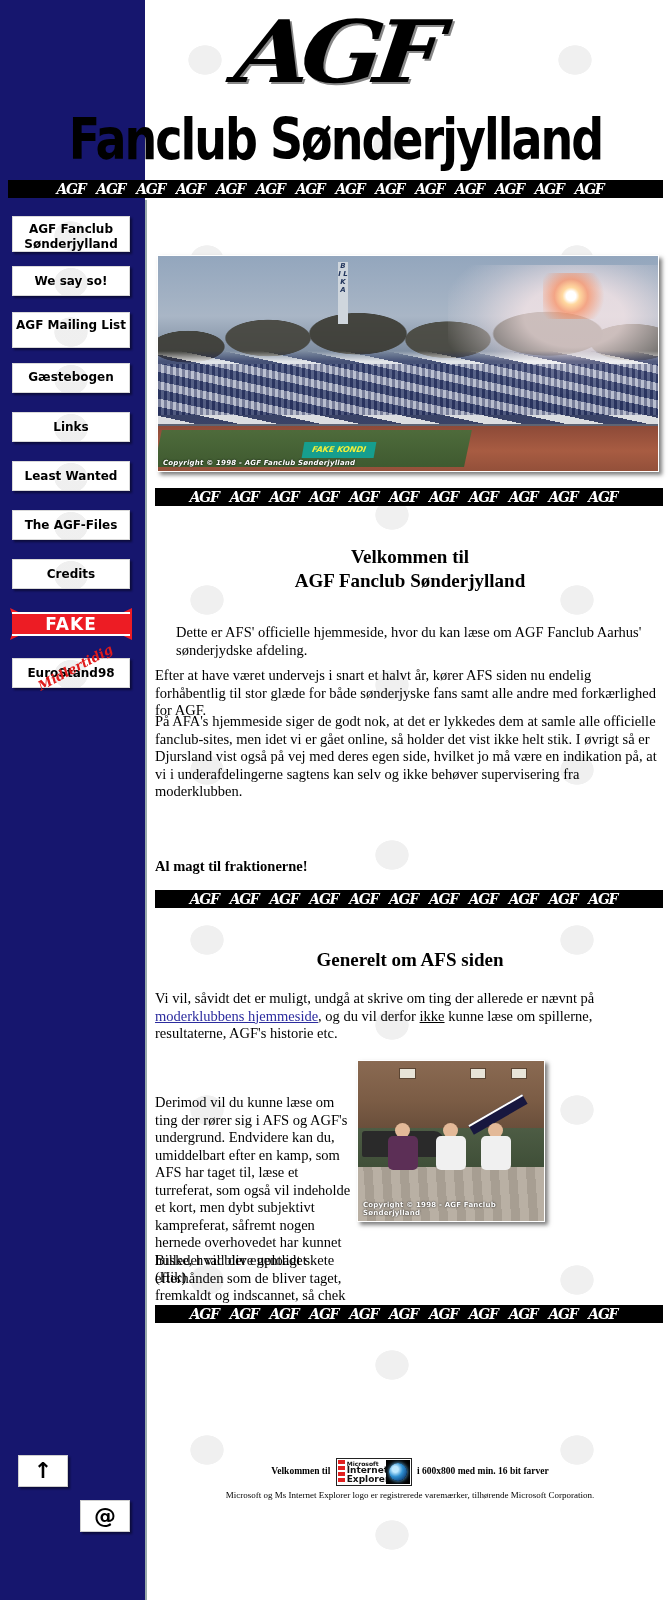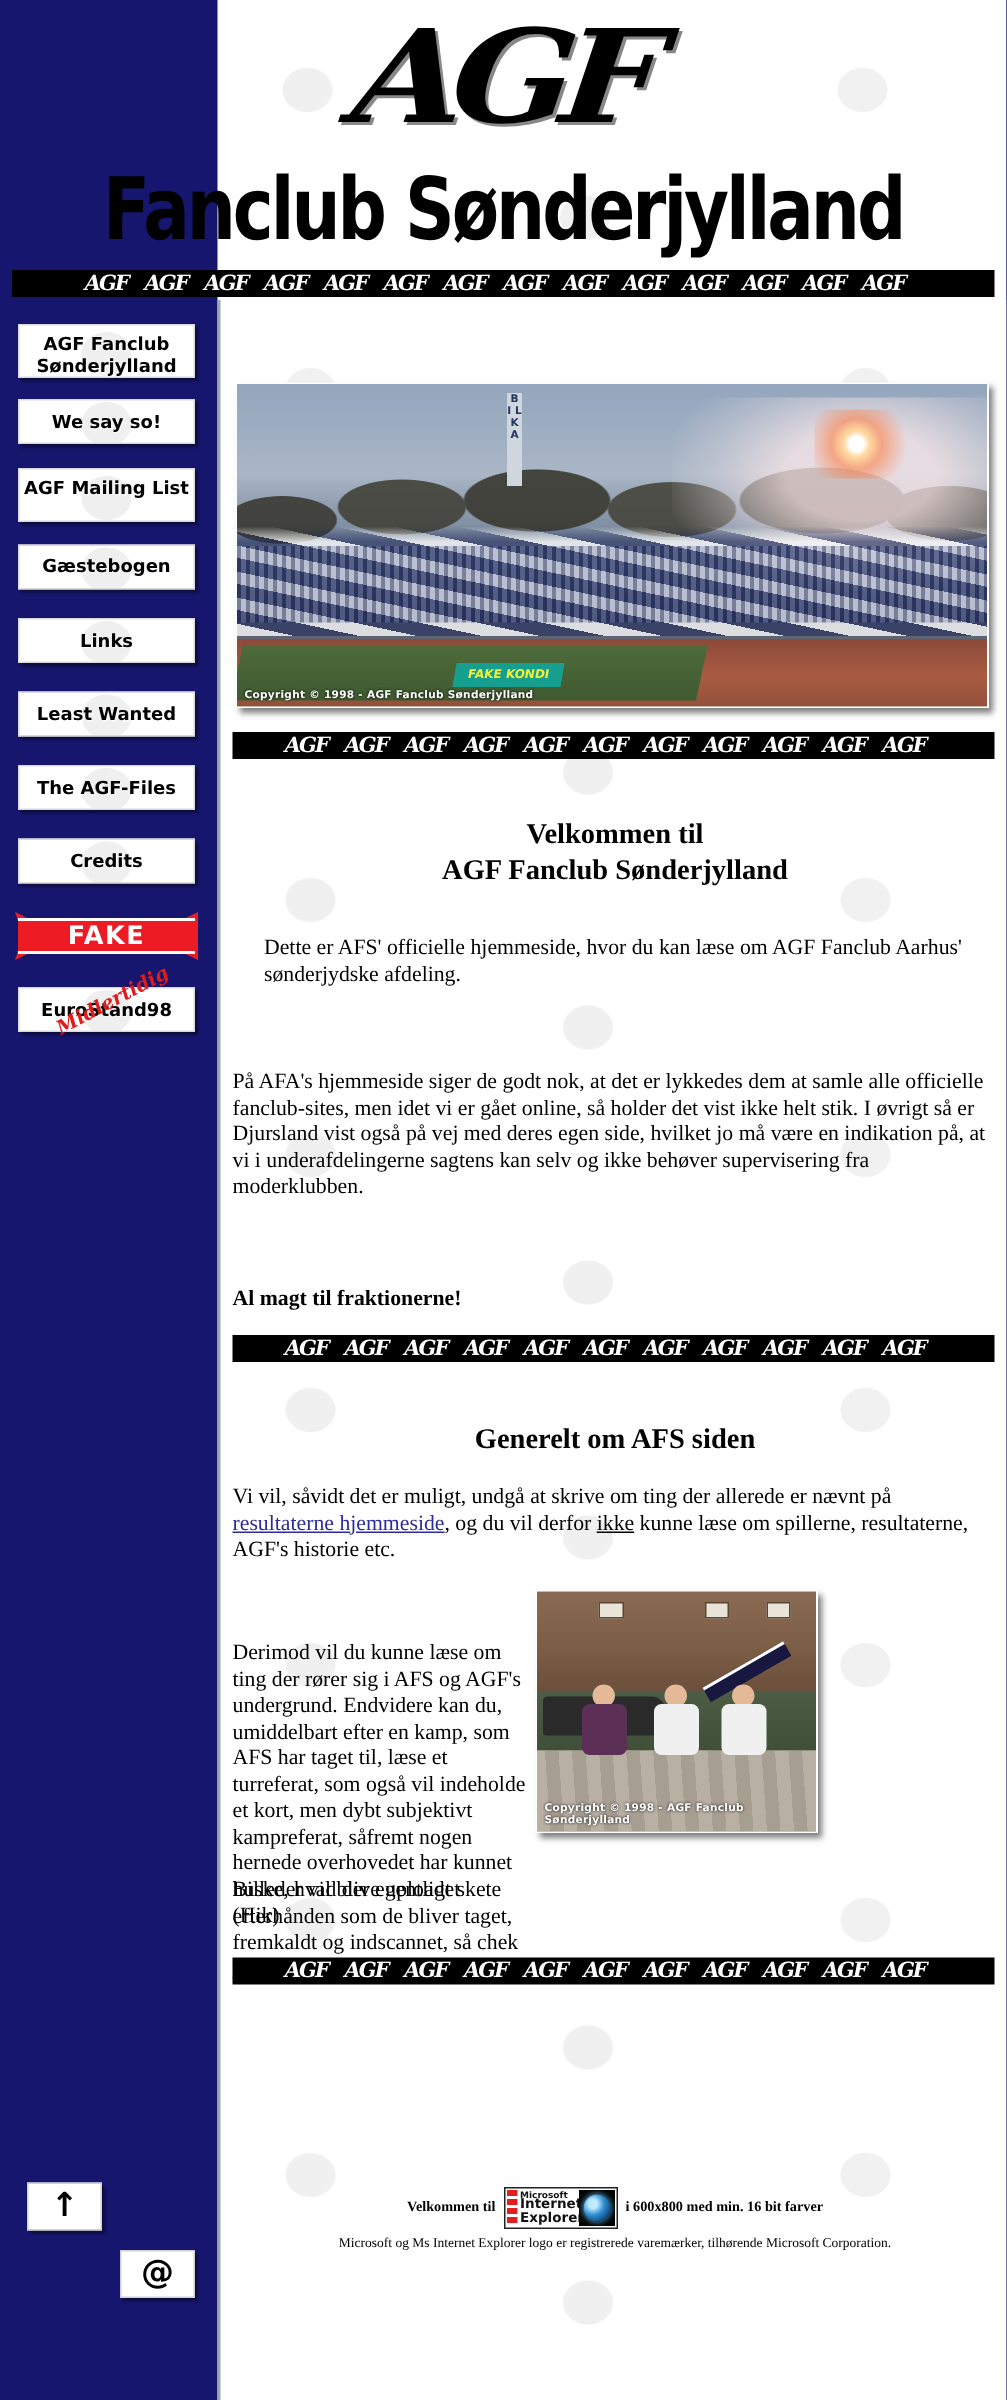--- a/index.html
+++ b/index.html
@@ -248,21 +248,21 @@
     color: #fff;
     font-family: "DejaVu Sans", sans-serif;
     font-weight: bold;
     font-size: 7px;
     letter-spacing: .2px;
     text-shadow: 0 0 2px #000;
     z-index: 6;
   }
 
   
-  #photo1 { left: 10px; top: 55px; width: 500px; height: 215px; }
+  #photo1 { left: 10px; top: 55px; width: 500px; height: 215px; font-style: italic; }
   #photo1 .sky {
     position:absolute; inset:0;
     background:
       linear-gradient(to bottom, #93a6bd 0%, #a9b6c6 28%, #7d8ca0 45%, #6d7a8d 60%, #5a6376 75%, #7a6a62 100%);
   }
   #photo1 .trees {
     position:absolute; left:0; top:18%; width:100%; height:40%;
     background:
       radial-gradient(ellipse 60px 26px at 6% 60%, #3b3a33 0 60%, transparent 62%),
       radial-gradient(ellipse 70px 30px at 22% 50%, #43423a 0 60%, transparent 62%),
@@ -518,30 +518,31 @@
       <div class="agf-bar c-abs" style="left:8px; top:288px; width:508px;">
         <span>AGF</span><span>AGF</span><span>AGF</span><span>AGF</span><span>AGF</span><span>AGF</span><span>AGF</span><span>AGF</span><span>AGF</span><span>AGF</span><span>AGF</span>
       </div>
 
       <div class="h-center c-abs" style="left:0; top:345px; width:526px;">
         <div>Velkommen til</div>
         <div>AGF Fanclub Sønderjylland</div>
       </div>
 
       <p class="p c-abs" style="left:25px; top:420px; width:505px; margin:4px;">Dette er AFS' officielle hjemmeside, hvor du kan læse om AGF Fanclub Aarhus' sønderjydske afdeling.</p>
+      <p class="p c-abs" style="left:8px; top:467px; width:505px; margin:0;">Efter at have været undervejs i snart et halvt år, kører AFS siden nu endelig forhåbentlig til stor glæde for både sønderjyske fans samt alle andre med forkærlighed for AGF.</p>
       <p class="p c-abs" style="left:8px; top:513px; width:508px; margin:0;">På AFA's hjemmeside siger de godt nok, at det er lykkedes dem at samle alle officielle fanclub-sites, men idet vi er gået online, så holder det vist ikke helt stik. I øvrigt så er Djursland vist også på vej med deres egen side, hvilket jo må være en indikation på, at vi i underafdelingerne sagtens kan selv og ikke behøver supervisering fra moderklubben.</p>
       <p class="p bold c-abs" style="left:8px; top:658px; width:505px; margin:0;">Al magt til fraktionerne!</p>
 
       <div class="agf-bar c-abs" style="left:8px; top:690px; width:508px;">
         <span>AGF</span><span>AGF</span><span>AGF</span><span>AGF</span><span>AGF</span><span>AGF</span><span>AGF</span><span>AGF</span><span>AGF</span><span>AGF</span><span>AGF</span>
       </div>
 
       <div class="h-center c-abs" style="left:0; top:748px; width:526px;">Generelt om AFS siden</div>
 
-      <p class="p c-abs" style="left:8px; top:790px; width:508px; margin:0;"><span>Vi vil, såvidt det er muligt, undgå at skrive om ting der allerede er nævnt på </span><a class="link">resultaterne hjemmeside</a><span>, og du vil derfor </span><u class="u">ikke</u><span> kunne læse om spillerne, resultaterne, AGF's historie etc.</span></p>
+      <p class="p c-abs" style="left:8px; top:790px; width:508px; margin:0;"><span>Vi vil, såvidt det er muligt, undgå at skrive om ting der allerede er nævnt på </span><a class="link">moderklubbens hjemmeside</a><span>, og du vil derfor </span><u class="u">ikke</u><span> kunne læse om spillerne, resultaterne, AGF's historie etc.</span></p>
 
       <div class="photo" id="photo2" style="top:860px;">
         <div class="bg"></div>
         <div class="bldg">
           <div class="bldgwin" style="left:60%;"></div>
           <div class="bldgwin" style="left:82%;"></div>
           <div class="bldgwin" style="left:22%;"></div>
         </div>
         <div class="water"></div>
         <div class="boat"></div>

